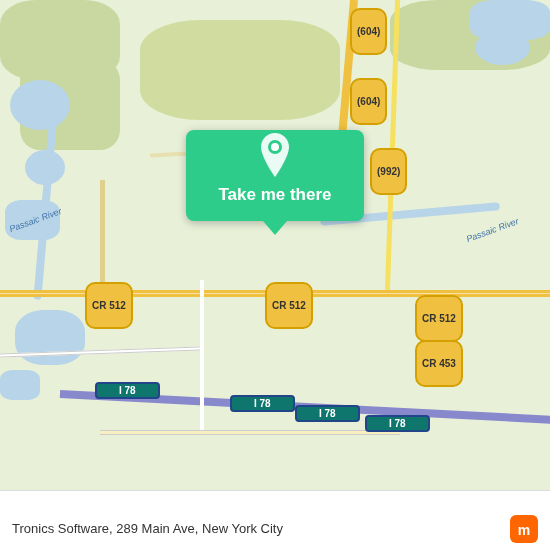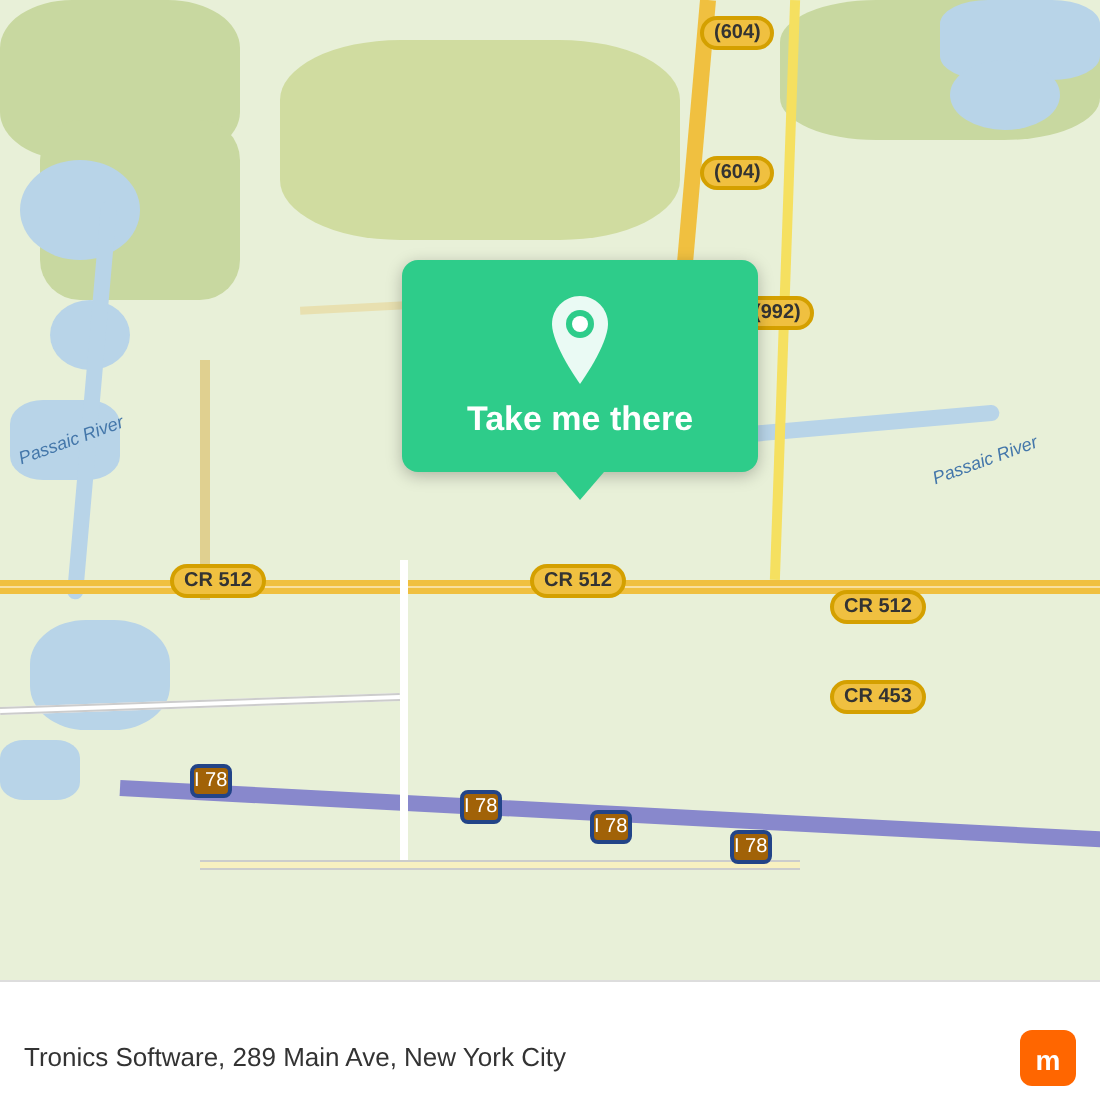--- a/index.html
+++ b/index.html
@@ -48,24 +48,23 @@
       position: absolute;
       top: 130px;
       left: 50%;
       transform: translateX(-50%);
       background: #2ecc8a;
       border-radius: 8px;
       width: 178px;
       display: flex;
       flex-direction: column;
       align-items: center;
-      padding: 18px 20px 16px;
+      padding: 3px 20px 16px;
       z-index: 10;
       box-shadow: 0 2px 8px rgba(0,0,0,0.25);
-      margin-left: 15px;
     }
 
     #cta-card::after {
       content: '';
       position: absolute;
       bottom: -14px;
       left: 50%;
       transform: translateX(-50%);
       border-left: 12px solid transparent;
       border-right: 12px solid transparent;
@@ -123,33 +122,33 @@
     }
 
     .route-badge {
       position: absolute;
       background: #f0c040;
       border: 2px solid #d4a000;
       border-radius: 10px;
       font-size: 10px;
       font-weight: bold;
       color: #333;
-      padding: 1px 5px;
+      padding: 16px 5px;
       white-space: nowrap;
     }
 
     .interstate-badge {
       position: absolute;
-      background: #a16207;
+      background: #0f766e;
       border: 2px solid #224488;
       border-radius: 4px;
       font-size: 10px;
-      font-weight: normal;
+      font-weight: bold;
       color: #fff;
-      padding: 1px 0;
+      padding: 1px 22px;
       white-space: nowrap;
     }
 
     .tree-area {
       position: absolute;
       background: #c8d8a0;
       border-radius: 30%;
     }
 
     .passaic-label {

